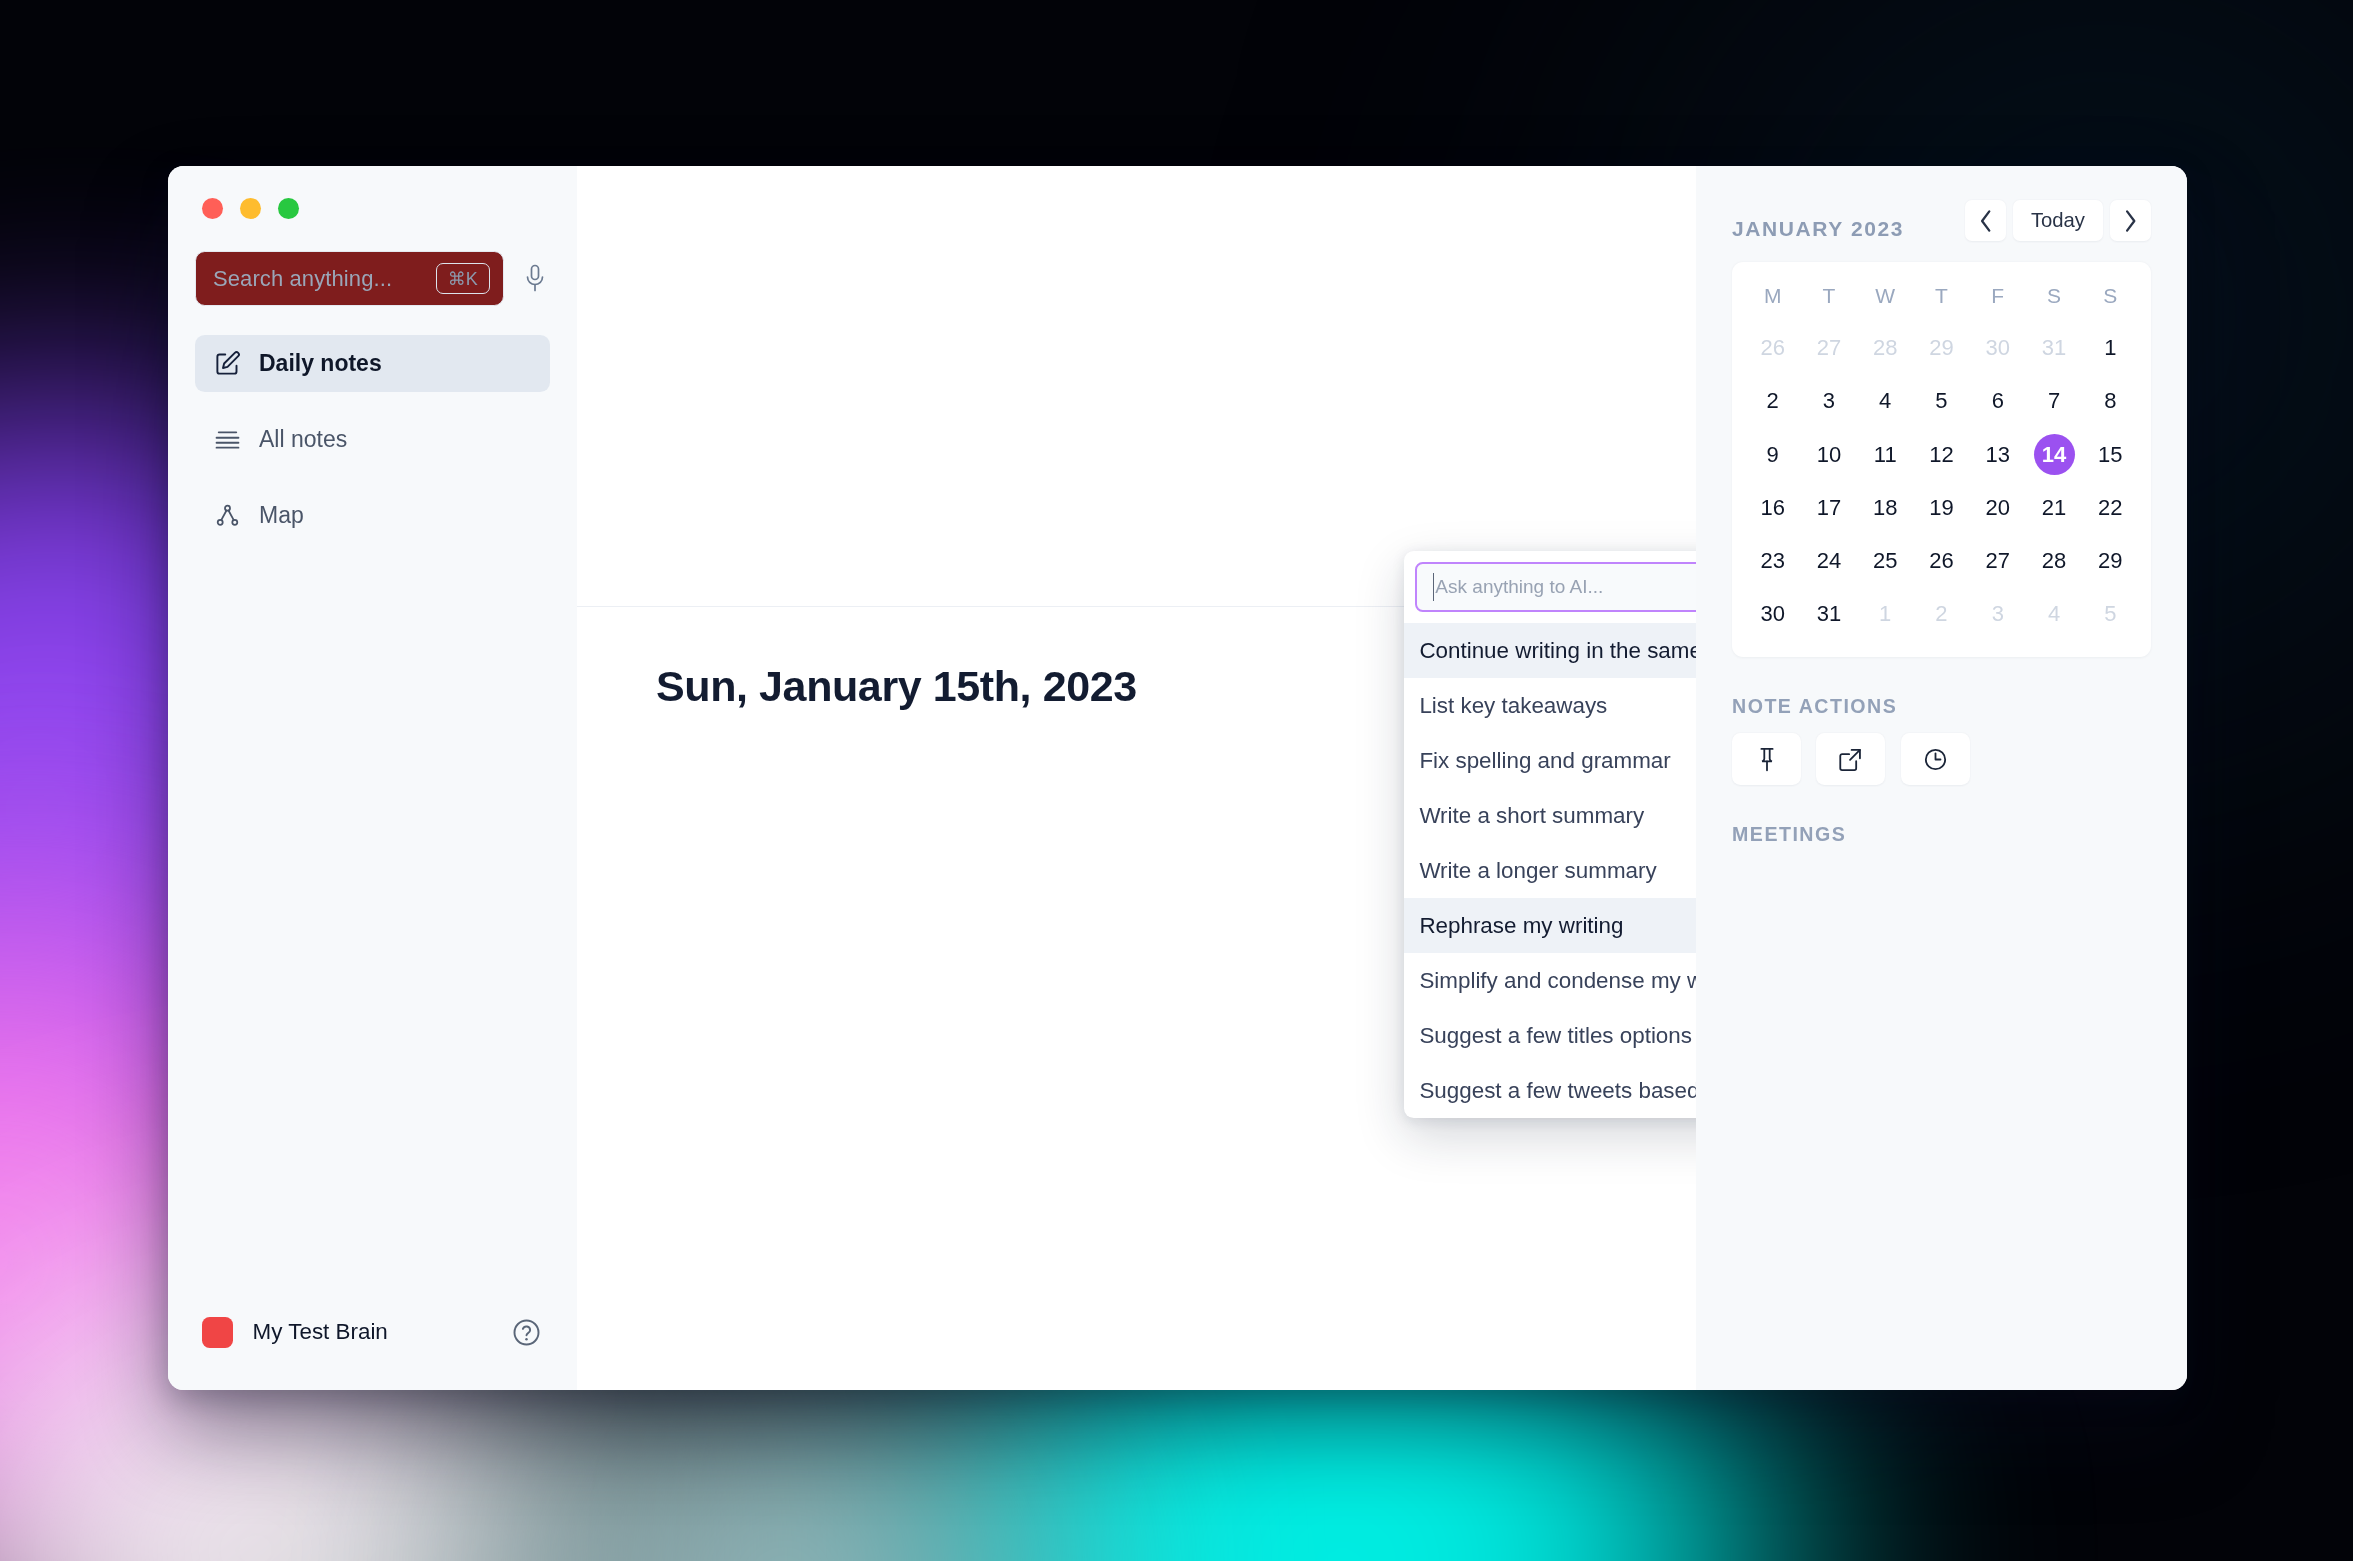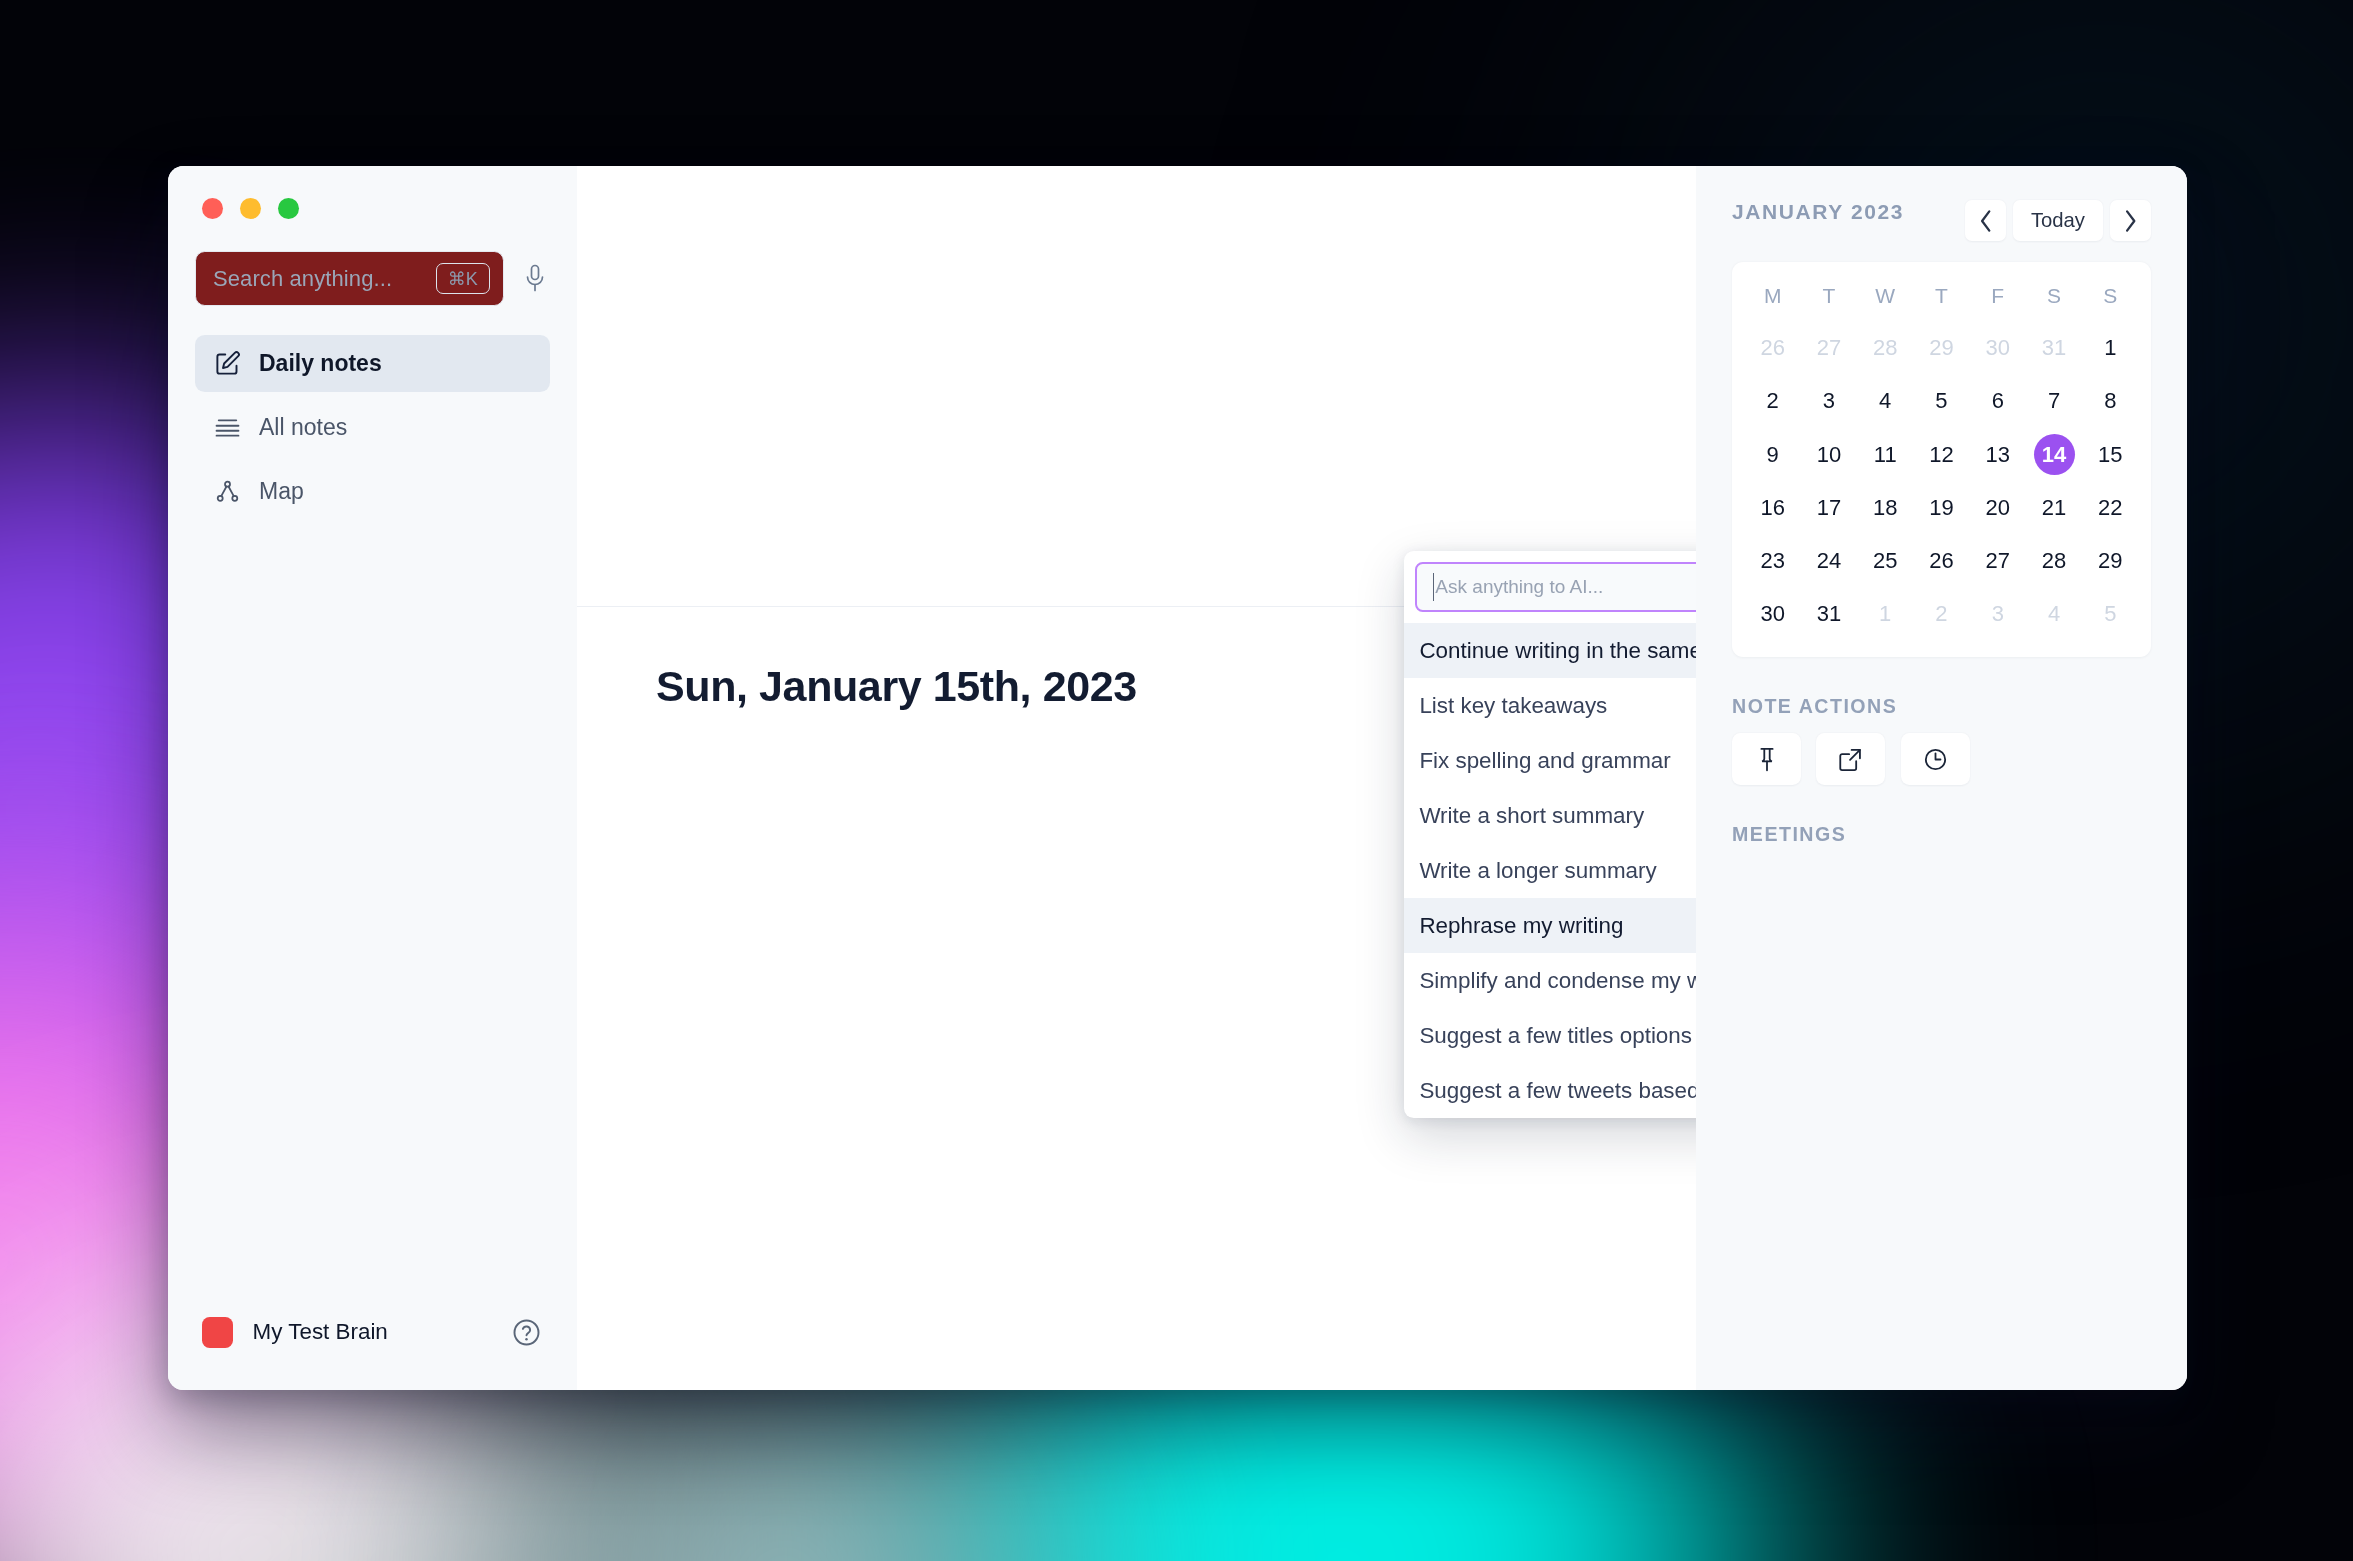--- a/index.html
+++ b/index.html
@@ -127,21 +127,21 @@
   }
   .mic-btn {
     width: 31px; height: 38px;
     display: flex; align-items: center; justify-content: center;
   }
 
   .nav {
     margin-top: 29px;
     display: flex;
     flex-direction: column;
-    gap: 7px;
+    gap: 19px;
   }
   .nav-item {
     display: flex;
     align-items: center;
     gap: 18px;
     height: 57px;
     padding: 0 18px;
     border-radius: 9.8px;
     color: #4a5568;
     font-size: 23px;
@@ -256,21 +256,21 @@
 
   
   #rightpanel {
     width: 491px;
     flex: 0 0 491px;
     background: #f7f9fb;
     padding: 34px 36px 0 36px;
   }
   .cal-head {
     display: flex;
-    align-items: flex-start;
+    align-items: flex-end;
     justify-content: space-between;
     margin-bottom: 21px;
   }
   .cal-month {
     color: #8d9cb4;
     font-size: 21px;
     font-weight: 700;
     letter-spacing: 1.6px;
   }
   .cal-nav { display: flex; gap: 7px; align-items: center; }

